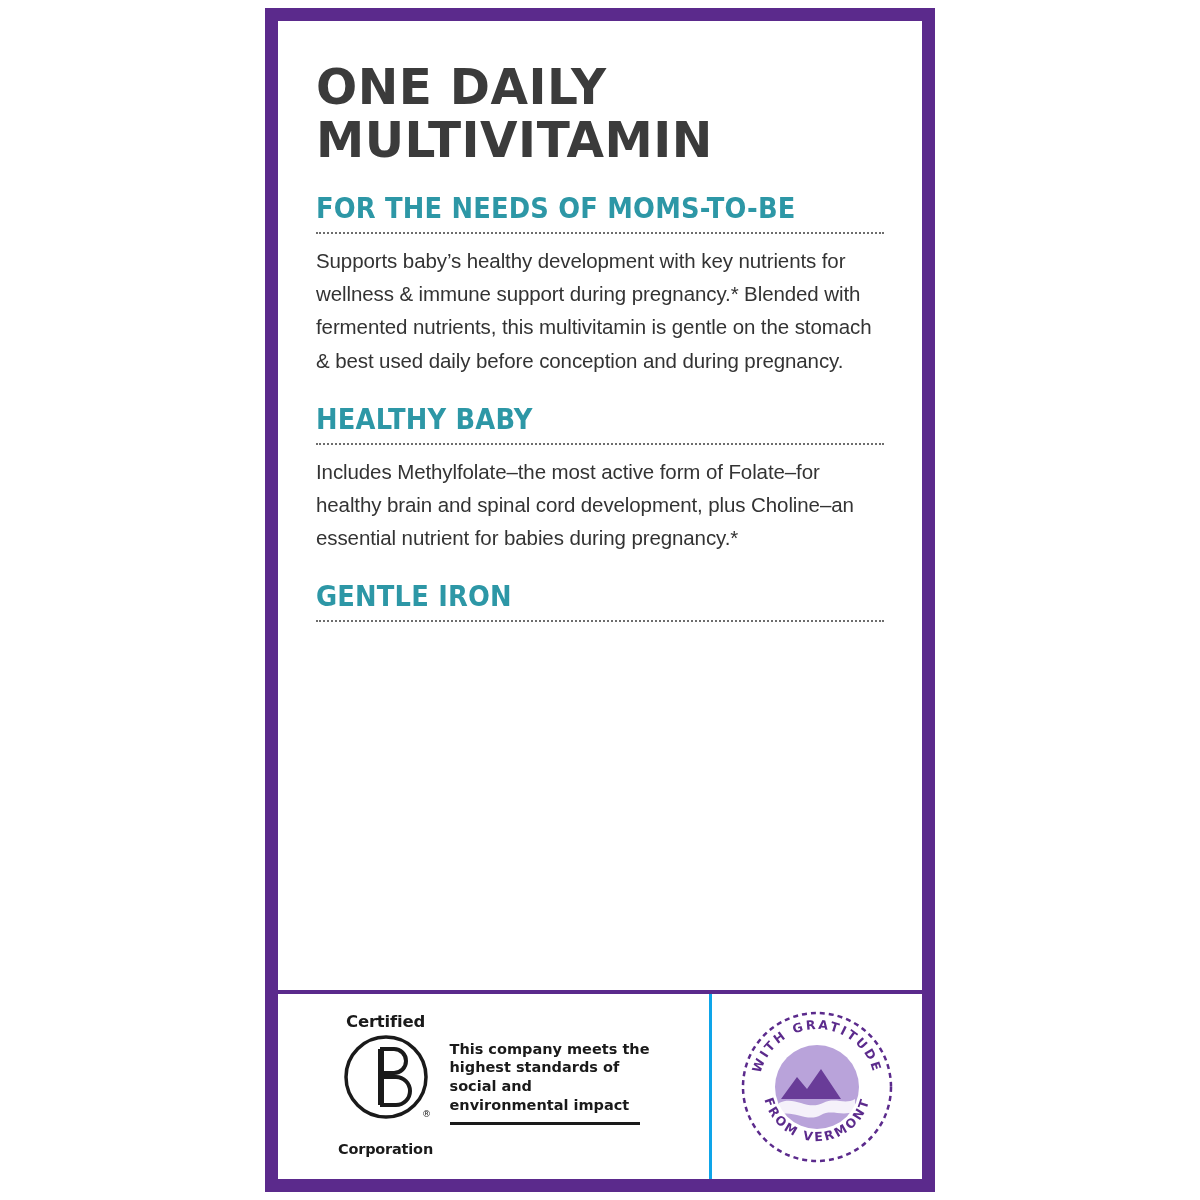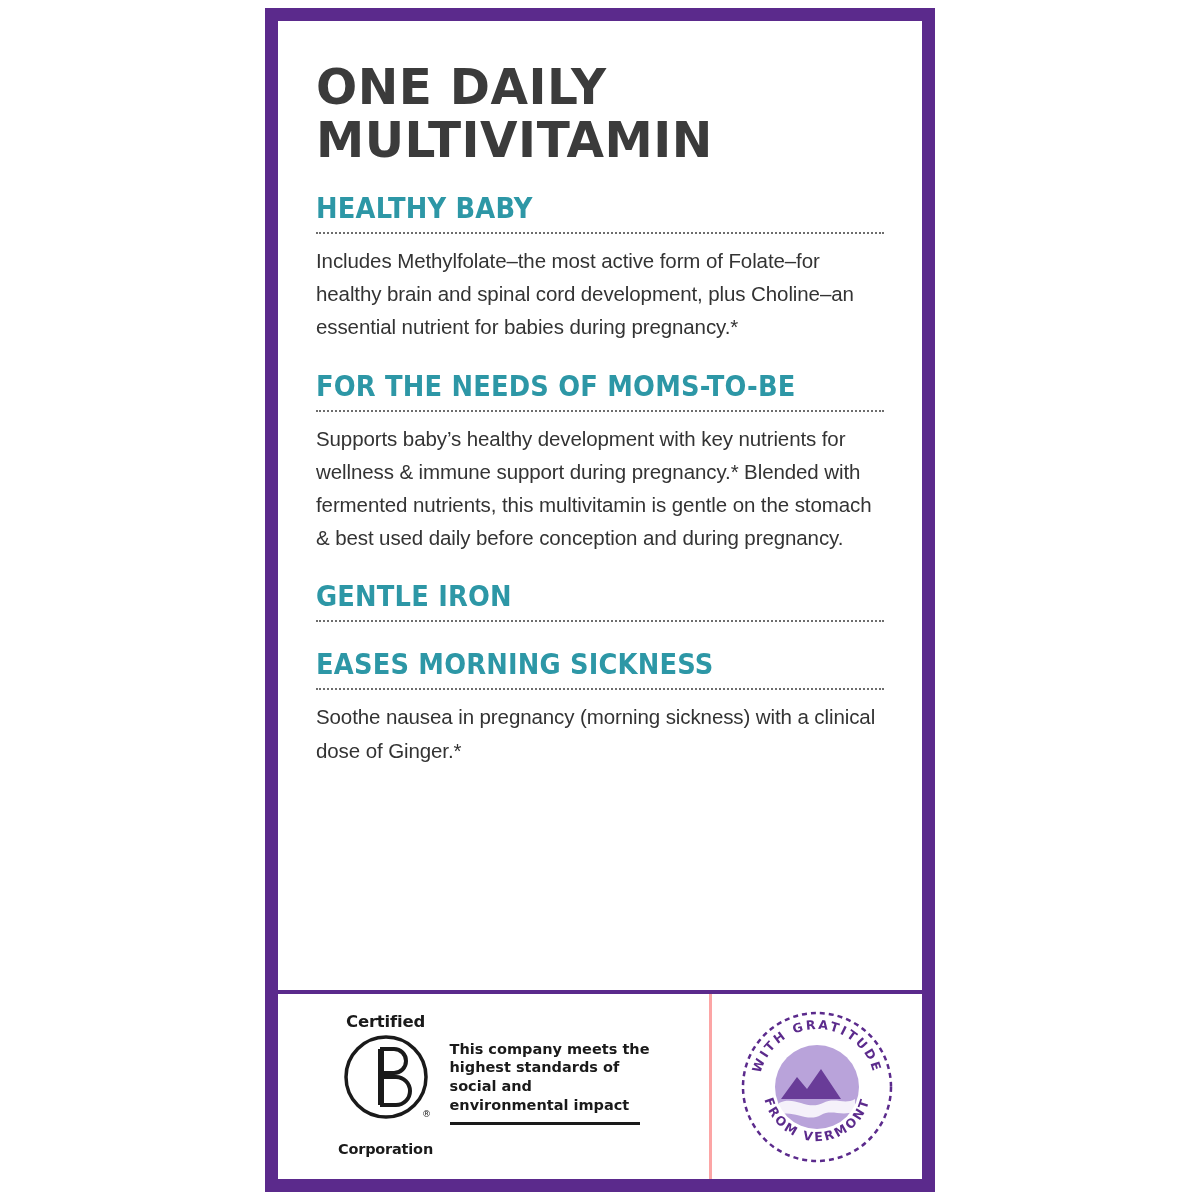--- a/index.html
+++ b/index.html
@@ -100,21 +100,21 @@
     height: 185px;
     border-top: 4px solid #5B2A8C;
     display: flex;
   }
   .badge-left {
     flex: 1 1 auto;
     position: relative;
     display: flex;
     align-items: center;
     justify-content: center;
-    border-right: 3px solid #fca5a5;
+    border-right: 3px solid #0ea5e9;
   }
   .badge-right {
     flex: 0 0 210px;
     position: relative;
     display: flex;
     align-items: center;
     justify-content: center;
   }
 
   
@@ -185,41 +185,36 @@
 <div class="page">
   <div class="panel">
     <div class="panel-inner">
 
       <div class="title">
         <div>ONE DAILY</div>
         <div>MULTIVITAMIN</div>
       </div>
 
       <div class="section">
+        <div class="section-head">FOR THE NEEDS OF MOMS-TO-BE</div>
+        <div class="divider"></div>
+        <div class="body-text">Supports baby’s healthy development with key nutrients for wellness &amp; immune support during pregnancy.* Blended with fermented nutrients, this multivitamin is gentle on the stomach &amp; best used daily before conception and during pregnancy.</div>
+      </div>
+
+      <div class="section">
         <div class="section-head">HEALTHY BABY</div>
         <div class="divider"></div>
         <div class="body-text">Includes Methylfolate–the most active form of Folate–for healthy brain and spinal cord development, plus Choline–an essential nutrient for babies during pregnancy.*</div>
       </div>
 
       <div class="section">
-        <div class="section-head">FOR THE NEEDS OF MOMS-TO-BE</div>
-        <div class="divider"></div>
-        <div class="body-text">Supports baby’s healthy development with key nutrients for wellness &amp; immune support during pregnancy.* Blended with fermented nutrients, this multivitamin is gentle on the stomach &amp; best used daily before conception and during pregnancy.</div>
-      </div>
-
-      <div class="section">
         <div class="section-head">GENTLE IRON</div>
         <div class="divider"></div>
       </div>
 
-      <div class="section">
-        <div class="section-head">EASES MORNING SICKNESS</div>
-        <div class="divider"></div>
-        <div class="body-text">Soothe nausea in pregnancy (morning sickness) with a clinical dose of Ginger.*</div>
-      </div>
 
     </div>
 
     <div class="badge-strip">
       <div class="badge-left">
         <div class="bcorp">
           <div class="bcorp-mark">
             <div class="bcorp-certified">Certified</div>
             <div class="bcorp-b">
               <svg width="96" height="92" viewBox="0 0 96 92" aria-hidden="true">

